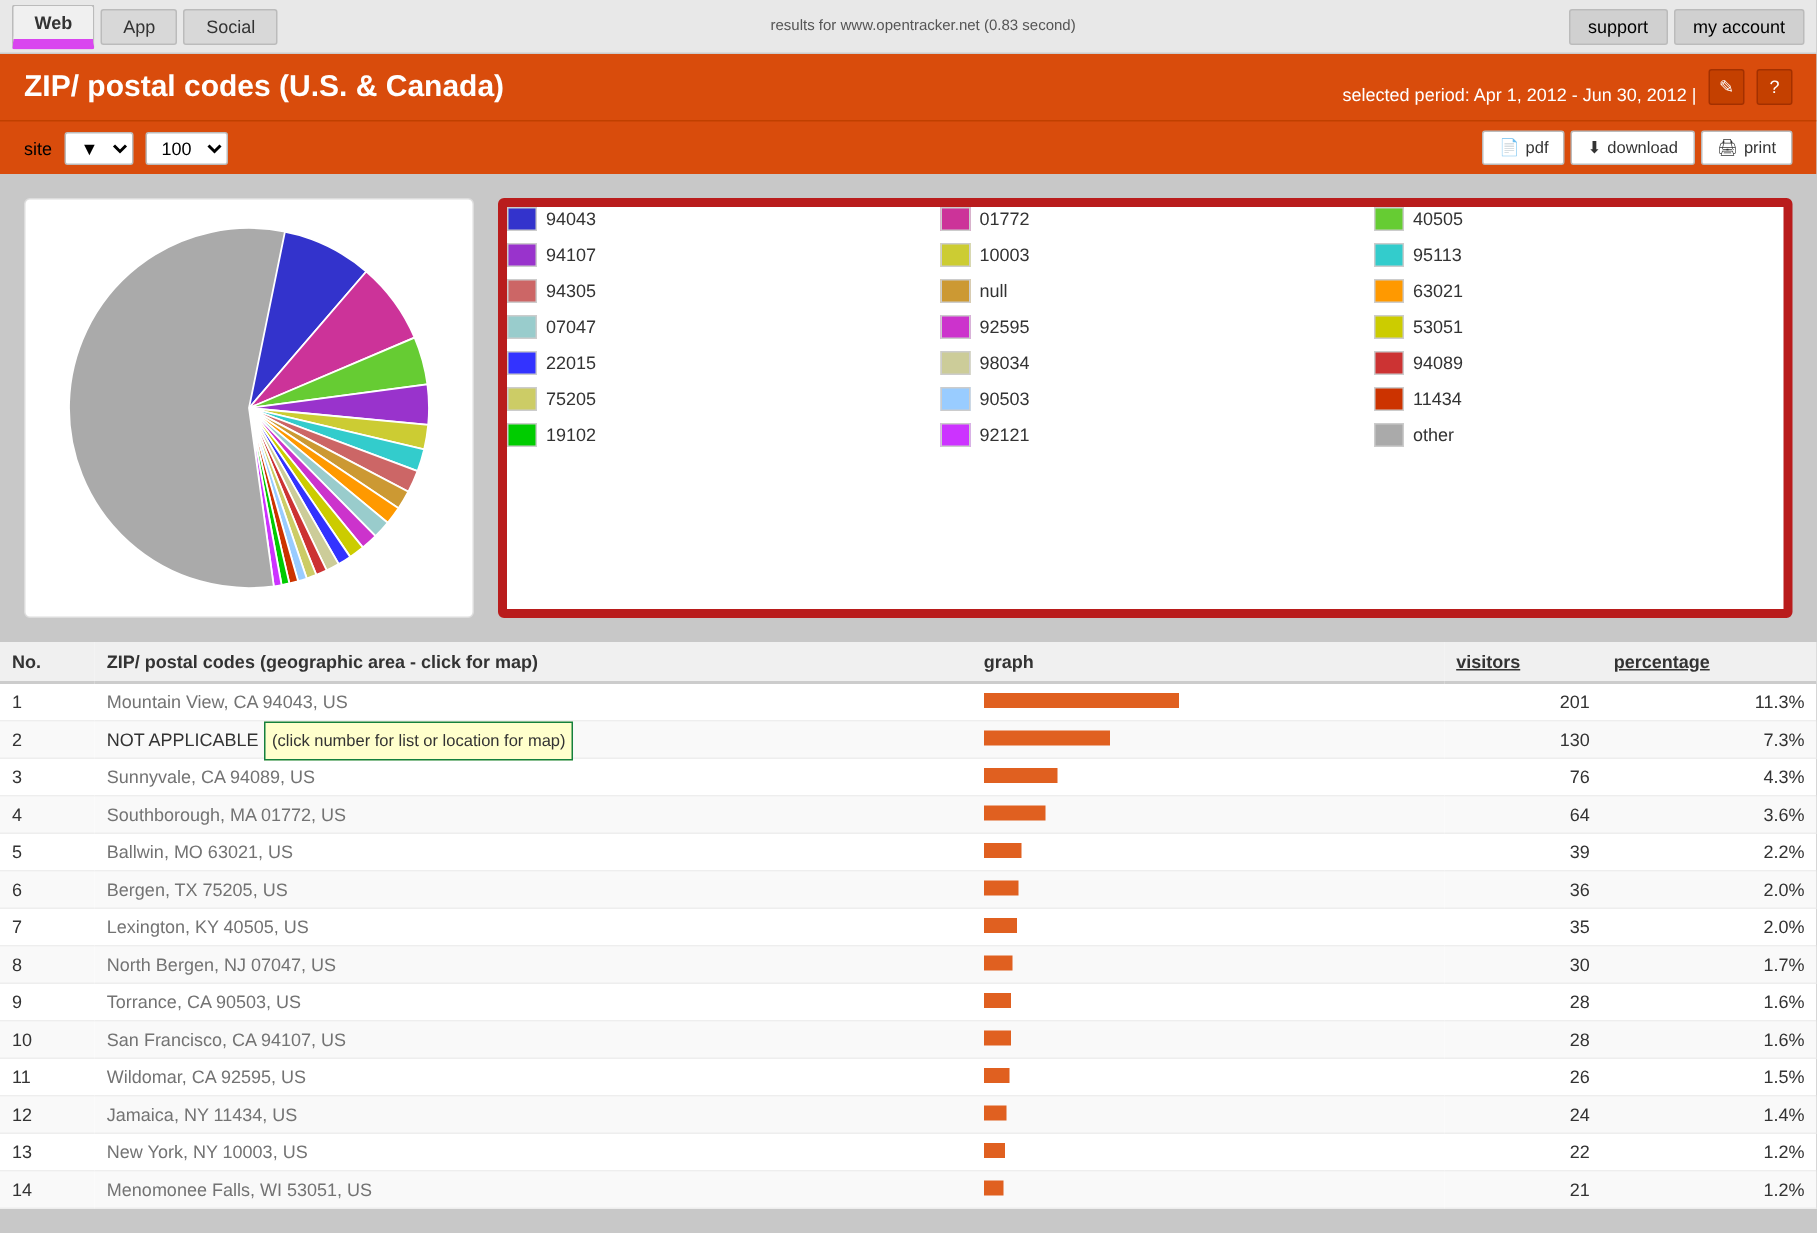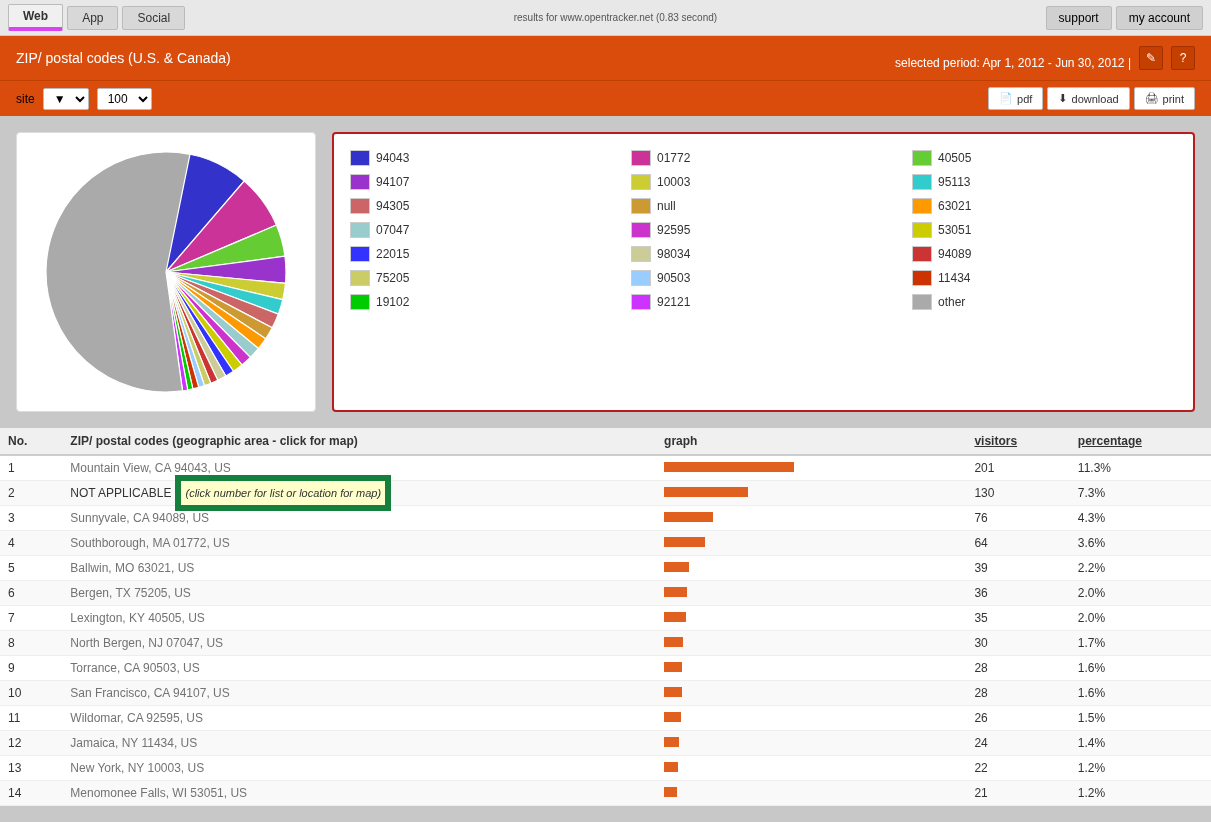--- a/index.html
+++ b/index.html
@@ -7,31 +7,31 @@
 
     
     .top-nav {
       display: flex; align-items: center; background: #e8e8e8; border-bottom: 1px solid #ccc;
       height: 36px; padding: 0 8px; gap: 4px;
     }
     .nav-tab {
       padding: 4px 14px; border: 1px solid #bbb; background: #d8d8d8; cursor: pointer;
       font-size: 12px; border-radius: 2px; color: #333;
     }
-    .nav-tab.active { background: #f0f0f0; border-bottom: 4px solid #d946ef; font-weight: bold; }
+    .nav-tab.active { background: #f0f0f0; border-bottom: 7px solid #d946ef; font-weight: bold; }
     .nav-results { flex: 1; text-align: center; font-size: 10px; color: #555; }
     .nav-right { display: flex; gap: 4px; }
     .nav-btn { padding: 4px 12px; background: #d0d0d0; border: 1px solid #bbb; cursor: pointer; font-size: 12px; border-radius: 2px; }
 
     
     .page-header {
       background: #d94c0c; color: white; padding: 10px 16px;
       display: flex; align-items: center; justify-content: space-between;
     }
-    .page-title { font-size: 14px; font-weight: normal; }
+    .page-title { font-size: 20px; font-weight: bold; }
     .page-header-right { display: flex; align-items: flex-end; gap: 8px; font-size: 12px; }
     .header-icon-btn {
       width: 24px; height: 24px; background: #c44000; border: 1px solid #a33000;
       color: white; cursor: pointer; display: flex; align-items: center; justify-content: center;
       font-size: 12px; border-radius: 2px;
     }
 
     
     .controls-bar {
       background: #d94c0c; padding: 6px 16px; display: flex; align-items: center; gap: 8px;
@@ -53,50 +53,50 @@
 
     
     .chart-box {
       background: white; border: 1px solid #ddd; border-radius: 4px;
       padding: 16px; display: flex; align-items: center; justify-content: center;
       width: 300px; min-height: 280px;
     }
 
     
     .legend-box {
-      background: white; border: 2px solid #b91c1c; border-radius: 4px;
-      padding: 16px; flex: 1; min-width: 400px;
+      background: white; border: 6px solid #b91c1c; border-radius: 4px;
+      flex: 1; min-width: 400px;
     }
     .legend-grid {
       display: grid; grid-template-columns: repeat(3, 1fr); gap: 8px 16px;
     }
     .legend-item { display: flex; align-items: center; gap: 6px; font-size: 12px; }
     .legend-color { width: 20px; height: 16px; border: 1px solid #ccc; flex-shrink: 0; }
 
     
     .table-section { background: white; width: 100%; }
     .data-table { width: 100%; border-collapse: collapse; font-size: 12px; border-radius: 14px; }
     .data-table th {
       background: #f0f0f0; border-bottom: 2px solid #ccc; padding: 6px 8px;
       text-align: left; font-weight: bold; color: #333;
     }
     .data-table th.right { text-align: left; text-decoration: underline; }
     .data-table td { padding: 5px 8px; border-bottom: 1px solid #eee; }
-    .data-table td.right { }
+    .data-table td.right { text-align: right; }
     .data-table tr:nth-child(even) { background: #f9f9f9; }
     .link-cell { color: #737373; cursor: pointer; text-decoration: none; }
 
     
     .bar-container { width: 160px; }
     .bar { height: 10px; background: #e06020; display: inline-block; }
 
     
     .tooltip-hint {
-      background: #ffffcc; border: 6px solid #15803d; padding: 6px 4px;
-      font-size: 11px; color: #333; margin-left: 4px; display: inline; font-style: italic;
+      background: #ffffcc; border: 1px solid #15803d; padding: 6px 4px;
+      font-size: 11px; color: #333; margin-left: 4px; display: inline;
     }
 
     
     .pie-svg { width: 240px; height: 240px; }
   </style>
 </head>
 <body>
 
 <div class="top-nav">
   <button class="nav-tab active">Web</button>

